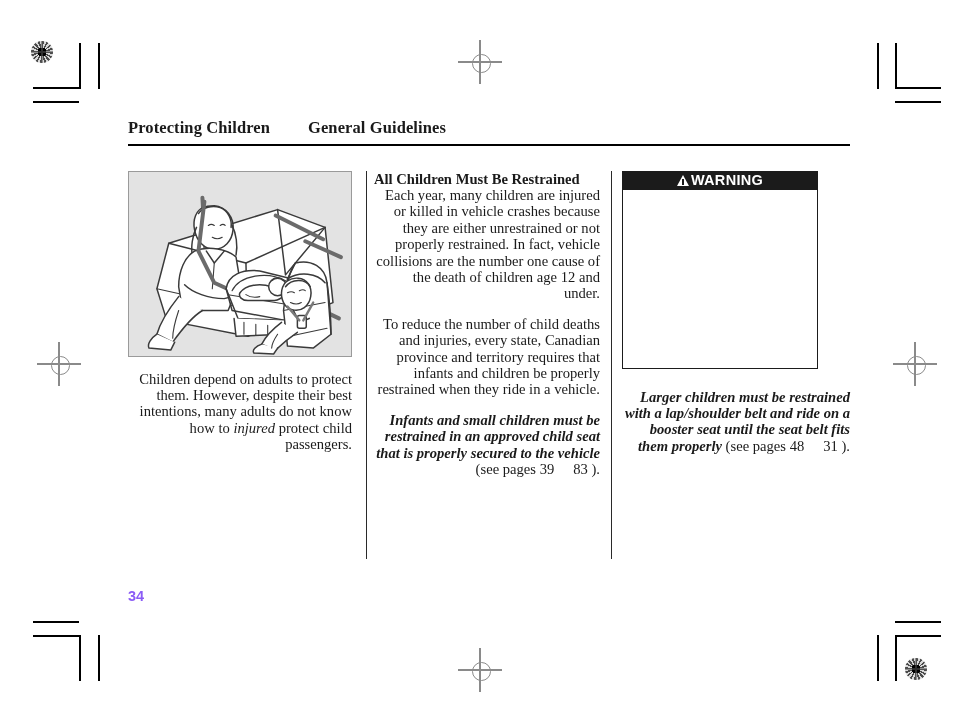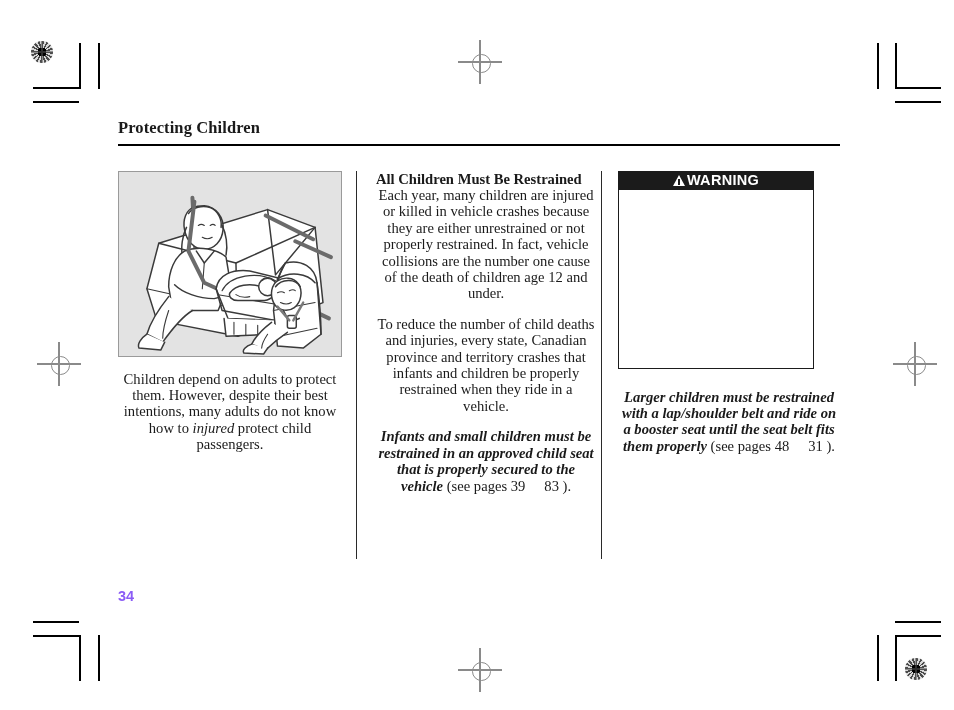--- a/index.html
+++ b/index.html
@@ -51,21 +51,21 @@
     border-radius: 50%;
   }
   .crosshair .ch-h,
   .crosshair .ch-v { position: absolute; background: #8a8a8a; }
   .crosshair .ch-h { left: 0; top: 50%; height: 1.2px; width: 100%; margin-top: -.6px; }
   .crosshair .ch-v { top: 0; left: 50%; width: 1.2px; height: 100%; margin-left: -.6px; }
 
   
   .page {
     position: absolute;
-    left: 118px;
+    left: 128px;
     top: 118px;
     width: 722px;
     height: 500px;
   }
 
   
   .header-row {
     display: flex;
     align-items: baseline;
     font-family: "Liberation Serif", serif;
@@ -83,39 +83,39 @@
     margin-bottom: 25px;
   }
 
   
   .columns {
     position: relative;
     display: flex;
   }
   .col { position: relative; }
   .col-left   { width: 224px; }
-  .col-mid    { width: 226px; margin-left: 34px; }
+  .col-mid    { width: 226px; margin-left: 22px; }
   .col-right  { width: 228px; margin-left: 22px; }
 
   .col-divider {
     position: absolute;
     top: 0;
     width: 1.1px;
     height: 388px;
     background: #2a2a2a;
   }
   .col-divider.d1 { left: 238px; }
   .col-divider.d2 { left: 483px; }
 
   
   p.body {
     margin: 0 0 14px 0;
     font-size: 14.6px;
     line-height: 16.4px;
-    text-align: center;
+    text-align: right;
   }
   p.body:last-child { margin-bottom: 0; }
   .em-italic { font-style: italic; }
 
   .subhead {
     margin: 0;
     font-size: 14.6px;
     line-height: 16.4px;
     font-weight: bold;
   }
@@ -237,20 +237,21 @@
     <div class="ch-h"></div>
       <div class="ch-v"></div>
       <div class="ring"></div>
   </div>
 </div>
 
 <div class="page">
 
   <div class="header-row">
     <span class="header-chapter">Protecting Children</span>
+    <span class="header-section">General Guidelines</span>
   </div>
   <div class="header-rule"></div>
 
   <div class="columns">
 
     <div class="col-divider d1"></div>
     <div class="col-divider d2"></div>
 
     <div class="col col-left">
 
@@ -331,21 +332,21 @@
         </svg>
       </div>
 
       <p class="body"><span>Children depend on adults to protect them. However, despite their best intentions, many adults do not know how to </span><span class="em-italic">injured</span><span> protect child passengers.</span></p>
 
     </div>
 
     <div class="col col-mid">
       <p class="subhead">All Children Must Be Restrained</p>
       <p class="body">Each year, many children are injured or killed in vehicle crashes because they are either unrestrained or not properly restrained. In fact, vehicle collisions are the number one cause of the death of children age 12 and under.</p>
-      <p class="body">To reduce the number of child deaths and injuries, every state, Canadian province and territory crashes that infants and children be properly restrained when they ride in a vehicle.</p>
+      <p class="body">To reduce the number of child deaths and injuries, every state, Canadian province and territory requires that infants and children be properly restrained when they ride in a vehicle.</p>
       <p class="body"><span class="bi">Infants and small children must be restrained in an approved child seat that is properly secured to the vehicle</span><span> (see pages </span><span>39</span><span class="gap-dash"></span><span>83</span><span> ).</span></p>
     </div>
 
     <div class="col col-right">
 
       <div class="warning-box">
         <div class="warning-header">
           <span class="warn-tri"></span>
           <span>WARNING</span>
         </div>

